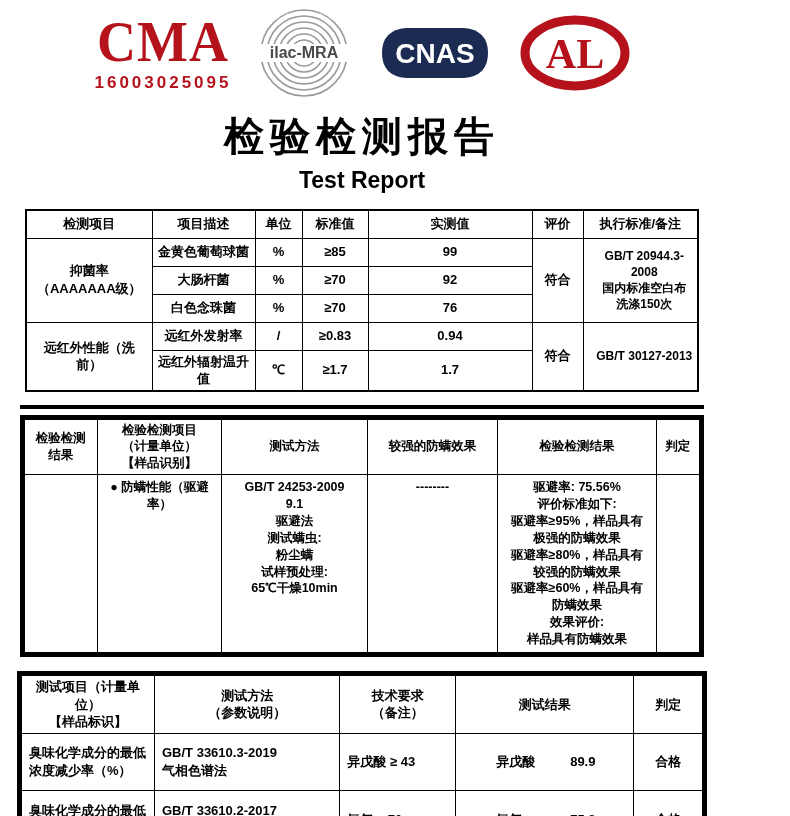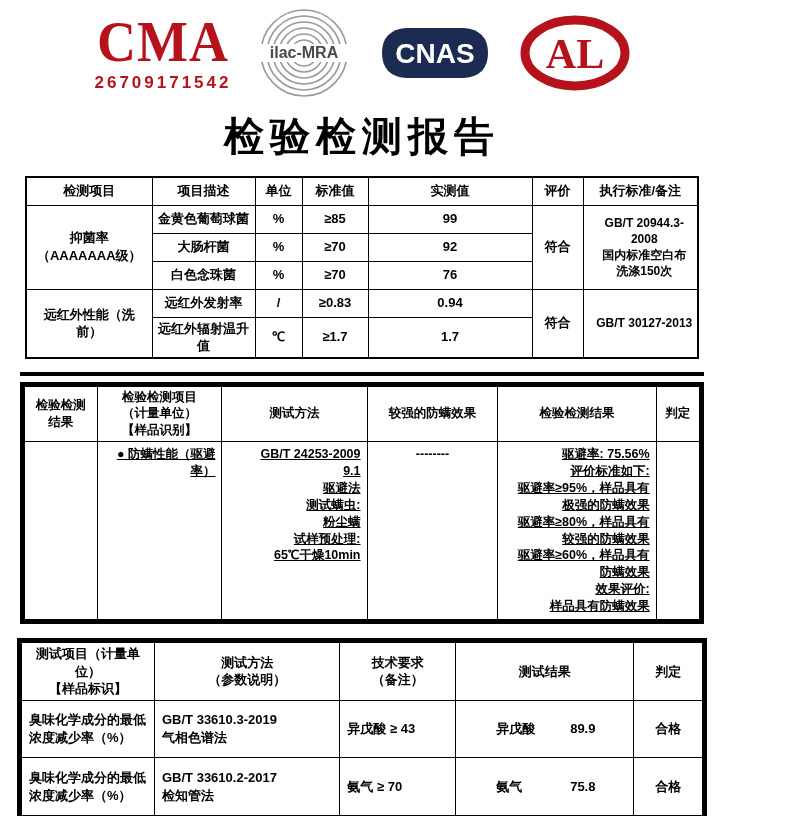--- a/index.html
+++ b/index.html
@@ -51,40 +51,40 @@
   .tbl1 td { height: 28px; }
   .tbl1 .std-note { font-size: 12px; padding-left: 12px; }
 
   
   .section-divider { width: 684px; height: 4px; background: #000; margin: 13px auto 6px auto; }
 
   
   .tbl2 { width: 684px; font-size: 12.5px; border: 5px solid #000; padding-left: 16px; }
   .tbl2 th { height: 46px; }
   .tbl2 td { height: 148px; vertical-align: top; }
-  .tbl2 td.cell-left { text-align: right; padding: 4px 6px; text-decoration: underline; }
+  .tbl2 td.cell-left { text-align: center; padding: 4px 6px; }
   .tbl2 td.cell-top-center { text-align: center; padding-top: 4px; }
 
   
   .tbl3 { width: 690px; font-size: 13px; border: 5px solid #000; margin-top: 14px; }
   .tbl3 th { height: 42px; }
   .tbl3 td { height: 44px; }
   .tbl3 td.cell-left { text-align: left; padding-left: 7px; }
   .result-split { display: flex; justify-content: space-between; align-items: center; padding: 0 34px 0 8px; margin-left: 28px; }
 </style>
 </head>
 <body>
 
 <div class="page">
 
   <div class="logos-row">
 
     <div class="cma-logo">
       <div class="cma-text">CMA</div>
-      <div class="cma-number">26709171542</div>
+      <div class="cma-number">16003025095</div>
     </div>
 
     <svg class="svg-logo" width="92" height="92" viewBox="0 0 92 92">
       <g fill="none" stroke="#9a9a9a" stroke-width="1.6">
         <circle cx="46" cy="46" r="43"></circle>
         <circle cx="46" cy="46" r="37"></circle>
         <circle cx="46" cy="46" r="31"></circle>
         <circle cx="46" cy="46" r="25"></circle>
         <circle cx="46" cy="46" r="19"></circle>
         <circle cx="46" cy="46" r="13"></circle>
@@ -100,20 +100,21 @@
     </svg>
 
     <svg class="svg-logo" width="110" height="78" viewBox="0 0 110 78">
       <ellipse cx="55" cy="39" rx="50" ry="33" fill="none" stroke="#b5121b" stroke-width="9"></ellipse>
       <text x="55" y="54" text-anchor="middle" font-size="42" font-weight="900" fill="#b5121b" font-family="Liberation Serif, serif">AL</text>
     </svg>
 
   </div>
 
   <div class="report-title">检验检测报告</div>
+  <div class="report-subtitle">Test Report</div>
 
   <table class="tbl1">
     <colgroup>
       <col style="width:126px">
         <col style="width:103px">
         <col style="width:47px">
       <col style="width:66px">
         <col style="width:164px">
         <col style="width:51px">
         <col style="width:115px">

